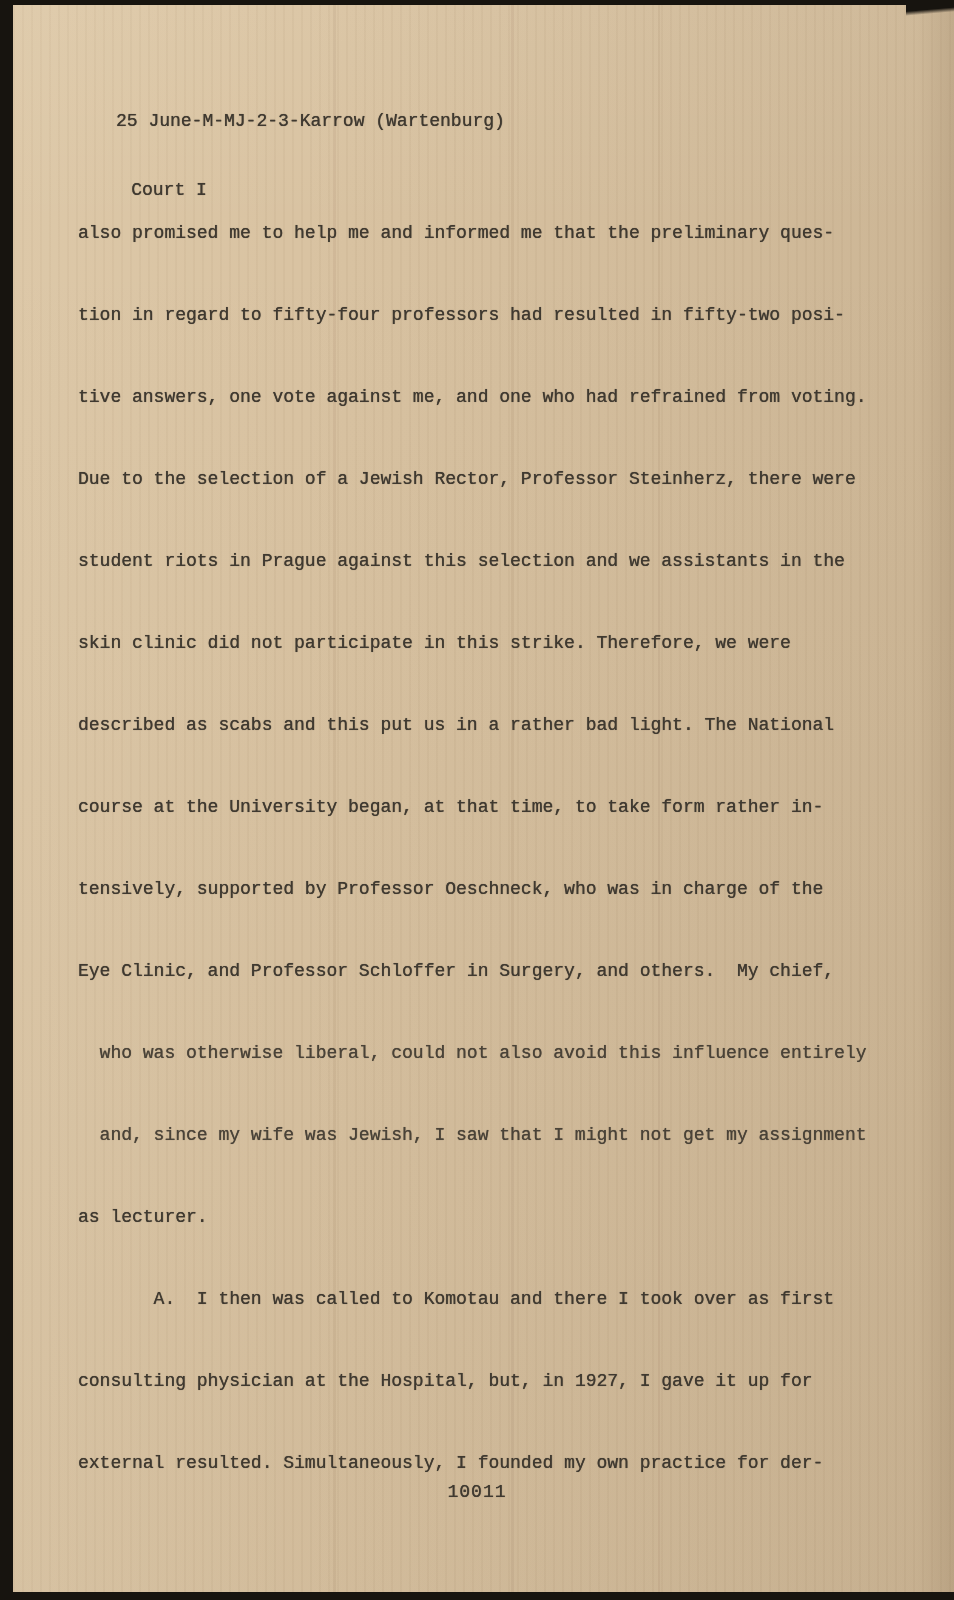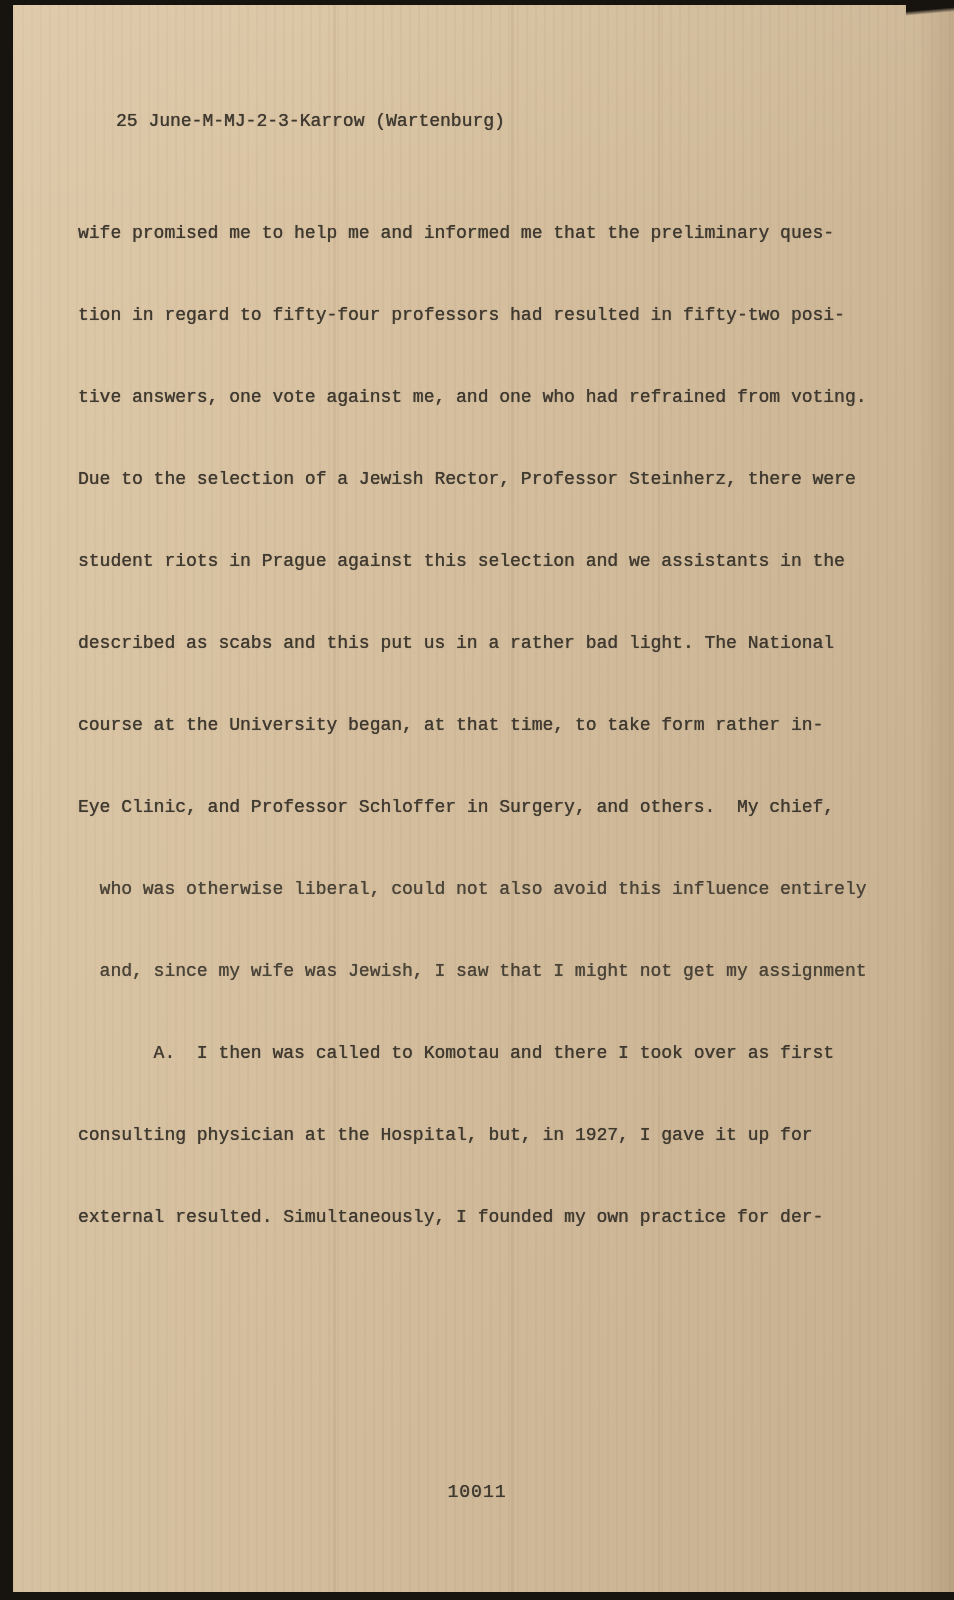--- a/index.html
+++ b/index.html
@@ -55,33 +55,37 @@
 
 <div class="paper">
   <div class="streak s1"></div>
   <div class="streak s2"></div>
   <div class="streak s3"></div>
   <div class="corner-sliver"></div>
 </div>
 
 <div class="header-block typed">
   <span class="typed-line" style="height:23px;line-height:23px;margin-left:28px;">25 June-M-MJ-2-3-Karrow (Wartenburg)</span>
+  <span class="typed-line" style="height:23px;line-height:23px;">    Court I</span>
 </div>
 
 <div class="body-block typed">
-  <span class="typed-line">wife promised me to help me and informed me that the preliminary ques-</span>
+  <span class="typed-line">also promised me to help me and informed me that the preliminary ques-</span>
   <span class="typed-line">tion in regard to fifty-four professors had resulted in fifty-two posi-</span>
   <span class="typed-line">tive answers, one vote against me, and one who had refrained from voting.</span>
   <span class="typed-line">Due to the selection of a Jewish Rector, Professor Steinherz, there were</span>
   <span class="typed-line">student riots in Prague against this selection and we assistants in the</span>
+  <span class="typed-line">skin clinic did not participate in this strike. Therefore, we were</span>
   <span class="typed-line">described as scabs and this put us in a rather bad light. The National</span>
   <span class="typed-line">course at the University began, at that time, to take form rather in-</span>
+  <span class="typed-line">tensively, supported by Professor Oeschneck, who was in charge of the</span>
   <span class="typed-line">Eye Clinic, and Professor Schloffer in Surgery, and others.  My chief,</span>
   <span class="typed-line fade">who was otherwise liberal, could not also avoid this influence entirely</span>
   <span class="typed-line fade">and, since my wife was Jewish, I saw that I might not get my assignment</span>
+  <span class="typed-line">as lecturer.</span>
   <span class="typed-line">       A.  I then was called to Komotau and there I took over as first</span>
   <span class="typed-line">consulting physician at the Hospital, but, in 1927, I gave it up for</span>
   <span class="typed-line">external resulted. Simultaneously, I founded my own practice for der-</span>
   
   
   
   
   
   
   

